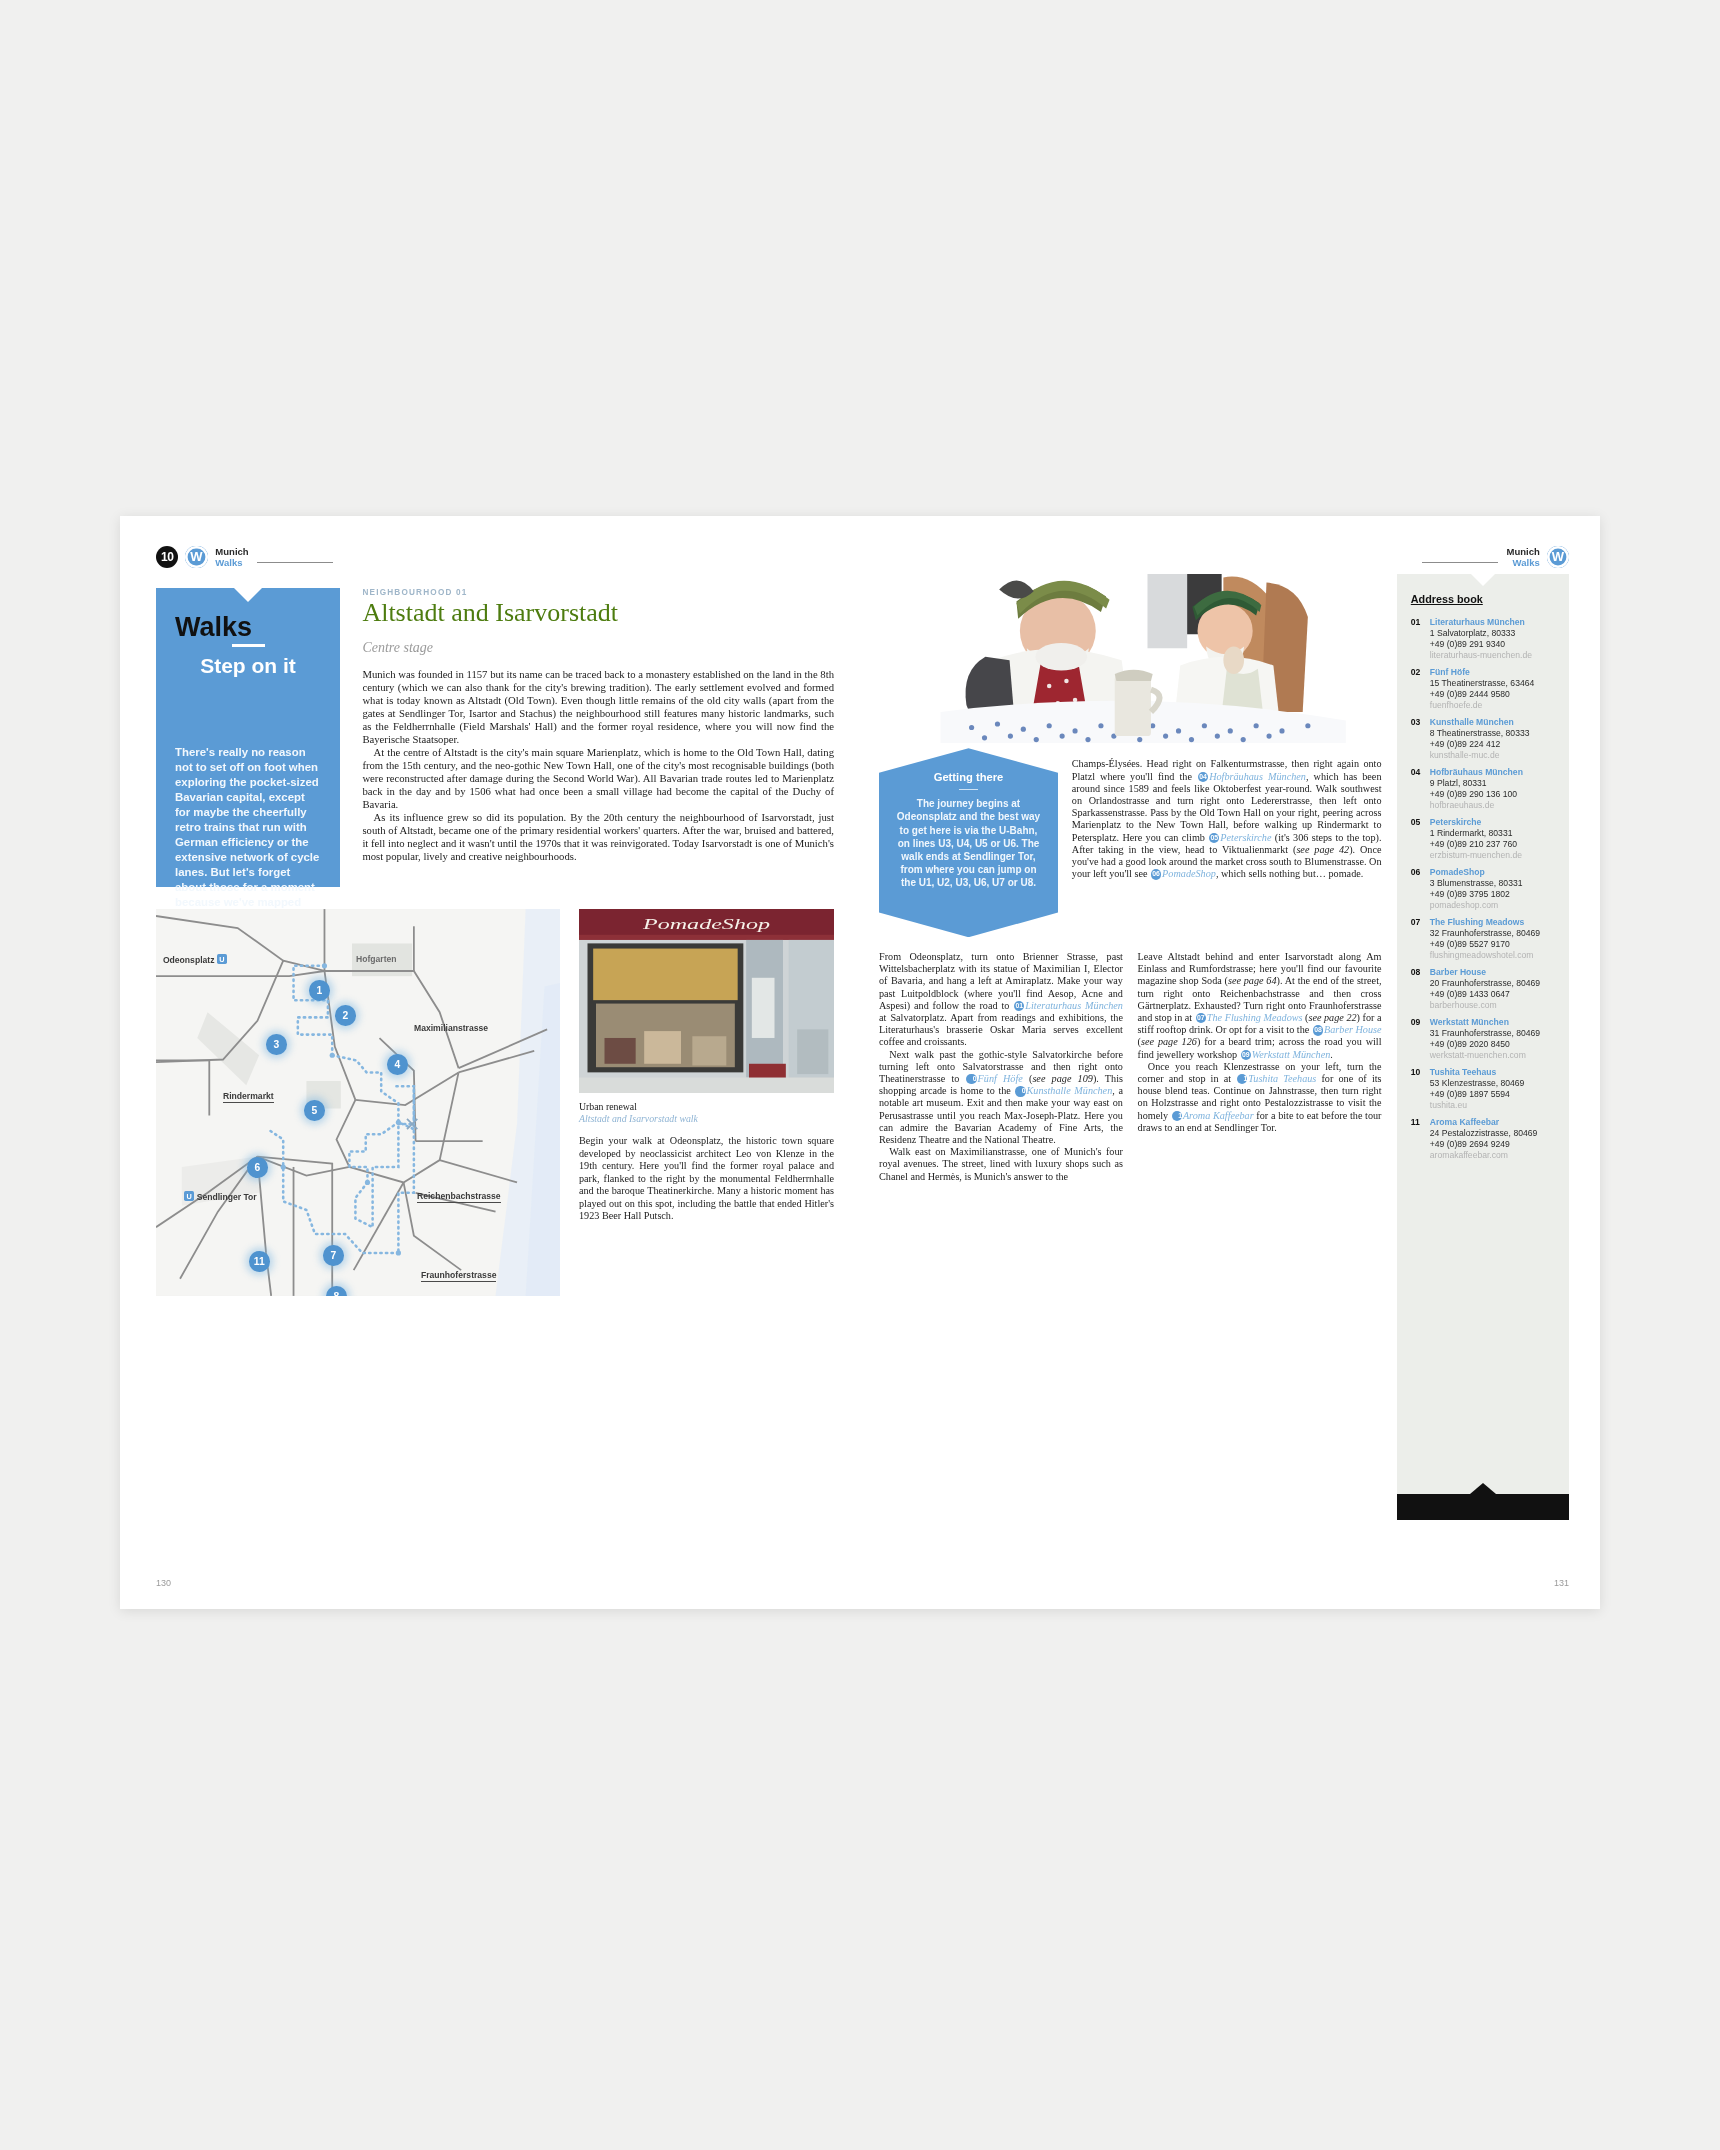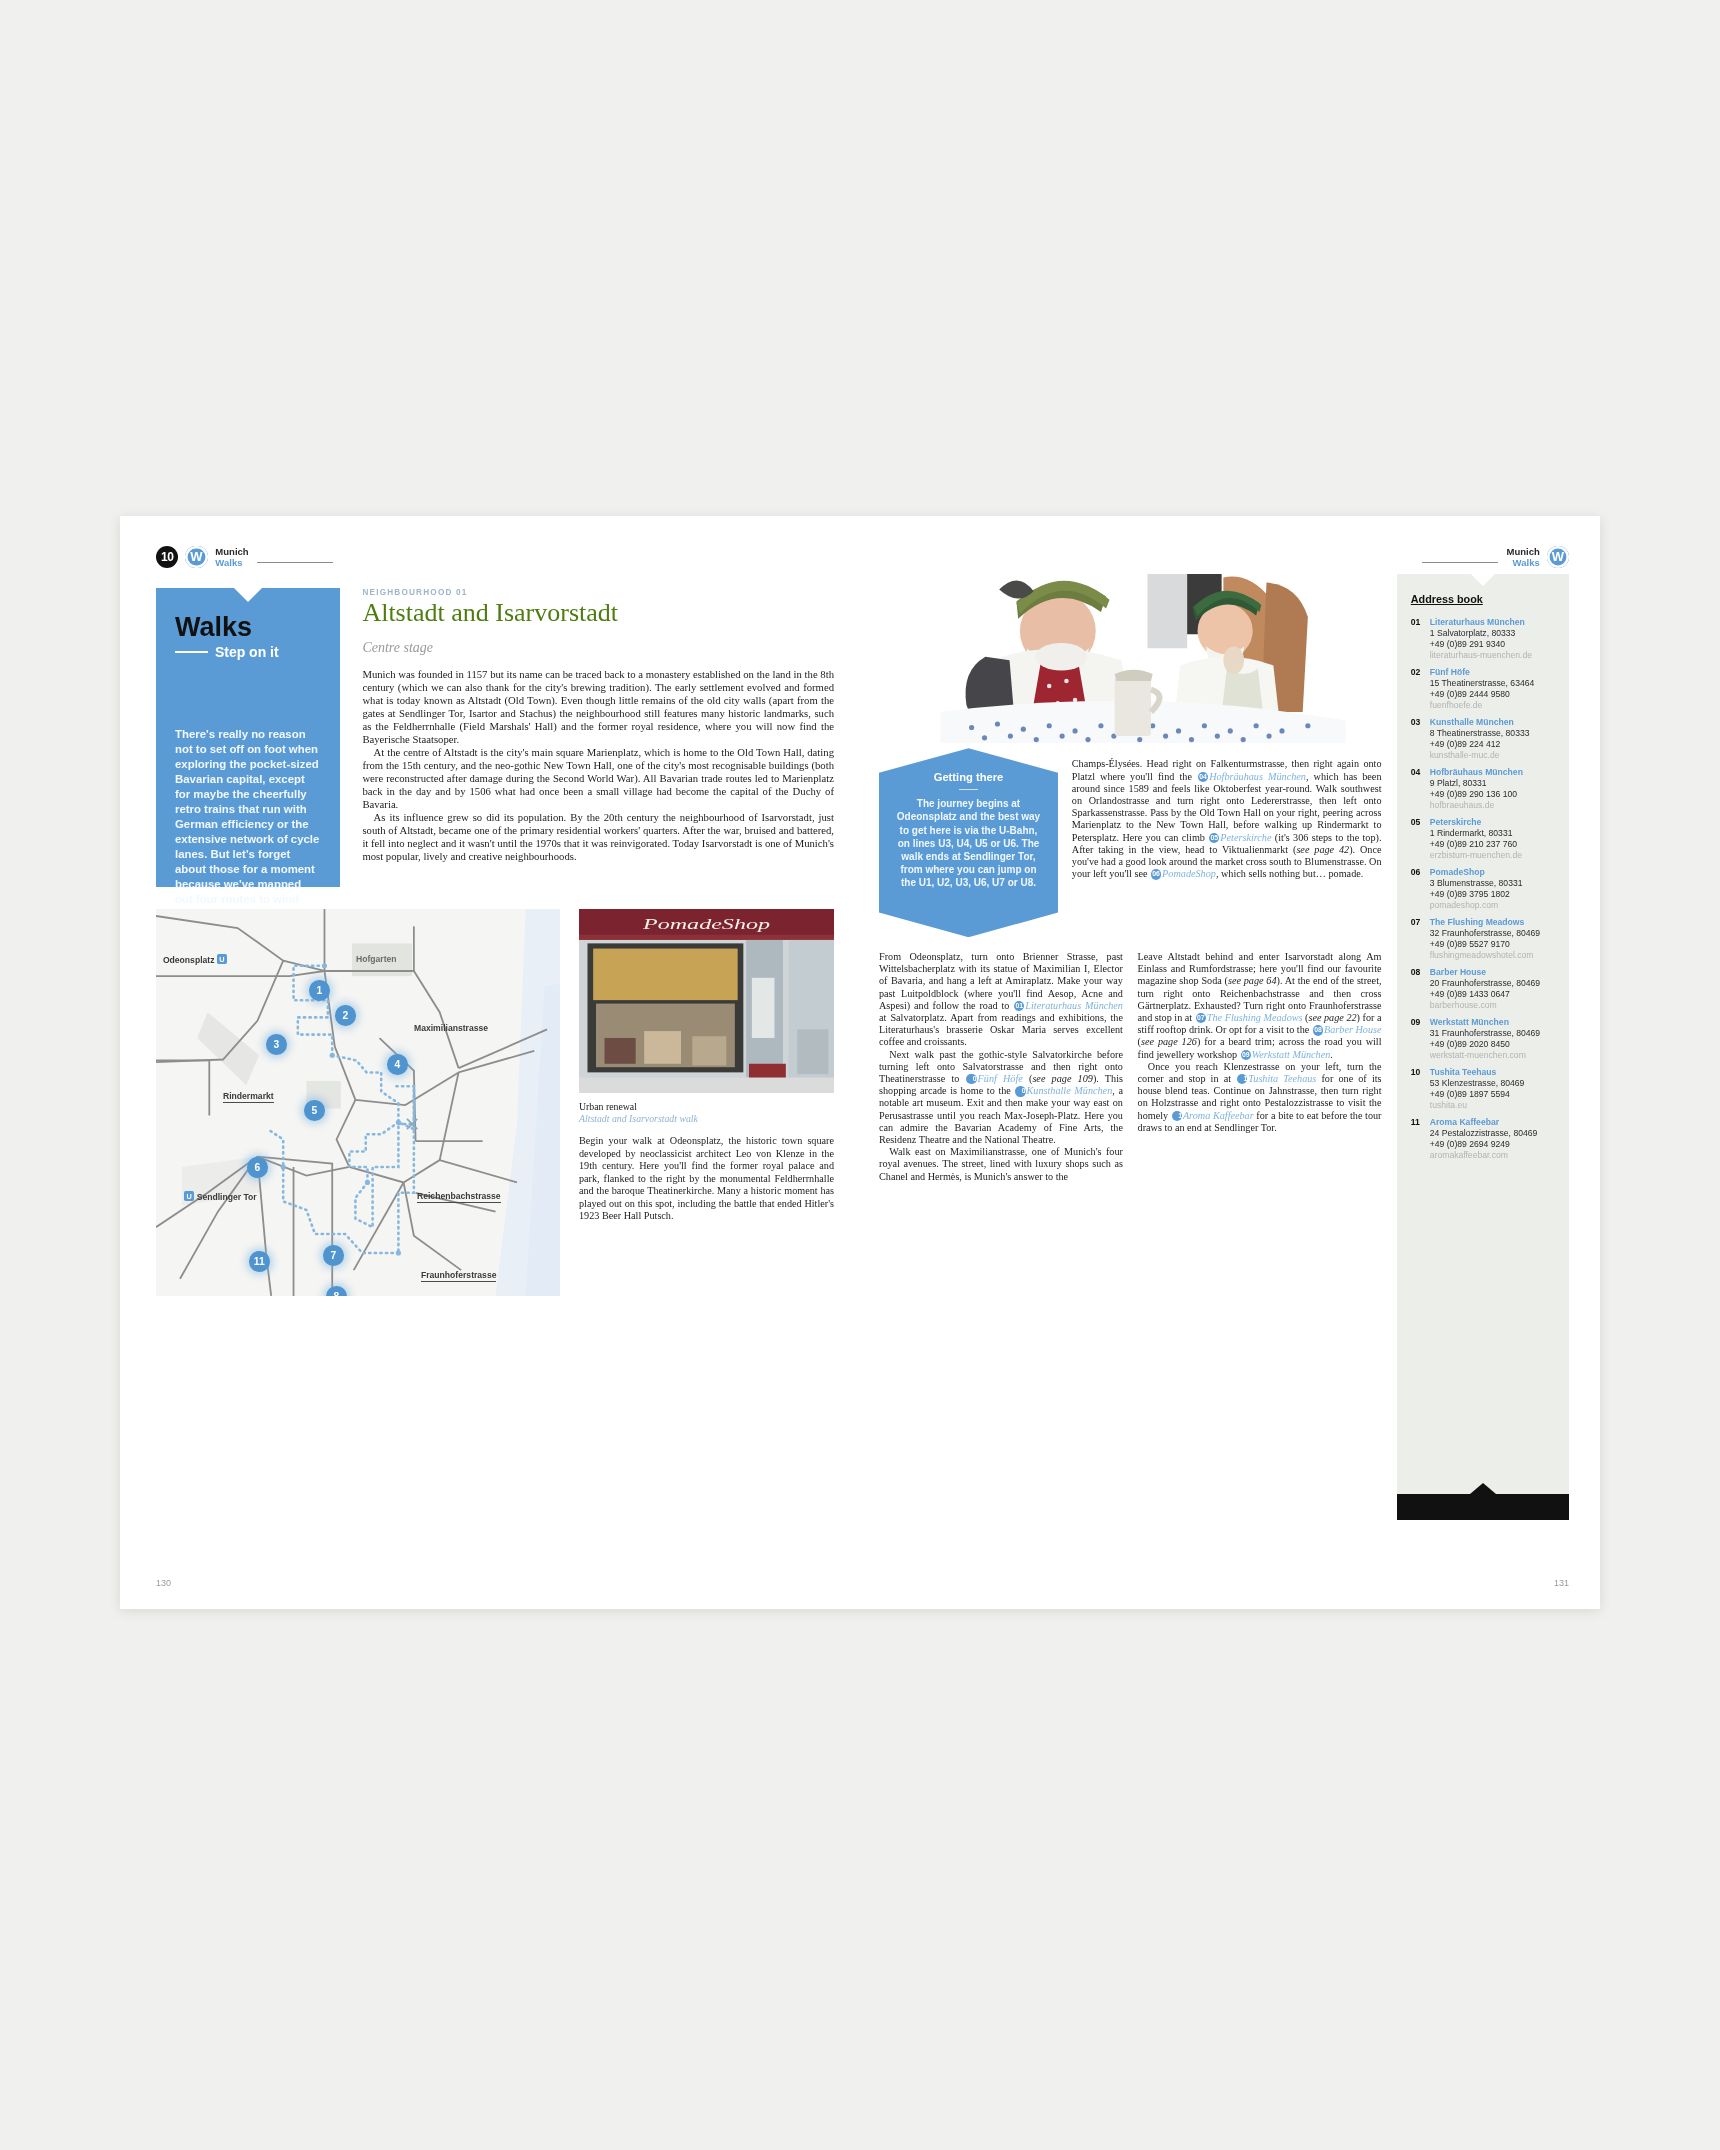--- a/index.html
+++ b/index.html
@@ -46,21 +46,21 @@
   .bluebox{
     position:relative;width:184px;background:#5b9bd5;color:#fff;
     padding:26px 19px 22.4px 19px;box-sizing:border-box;height:299px;
   }
   .bluebox:before{
     content:"";position:absolute;top:0;left:50%;transform:translateX(-50%);
     width:0;height:0;border-left:14.6px solid transparent;border-right:14.6px solid transparent;
     border-top:14.6px solid #fff;
   }
   .bx-title{font-family:"Liberation Sans",sans-serif;font-weight:bold;font-size:27px;color:#111;line-height:1;}
-  .bx-sub{font-family:"Liberation Sans",sans-serif;font-weight:bold;font-size:14px;color:#fff;margin-top:3.4px;display:flex;align-items:center;gap:6.9px;}
+  .bx-sub{font-family:"Liberation Sans",sans-serif;font-weight:bold;font-size:21px;color:#fff;margin-top:3.4px;display:flex;align-items:center;gap:6.9px;flex-direction:column;}
   .bx-sub .dash{display:inline-block;width:33px;height:2.6px;background:#fff;}
   .bx-body{font-family:"Liberation Sans",sans-serif;font-weight:bold;font-size:11.4px;line-height:15px;color:#f2f8fd;margin-top:67px;}
 
   .artcol{flex:1;}
   .kicker{
     font-family:"Liberation Sans",sans-serif;font-size:8.2px;letter-spacing:1.2px;
     color:#9fb6c9;font-weight:bold;text-transform:uppercase;
   }
   .headline{font-size:26px;line-height:28px;color:#4d7c0f;margin-top:2.6px;font-weight:normal;}
   .standfirst{font-style:italic;font-size:14px;color:#9a9a9a;margin-top:13px;}

